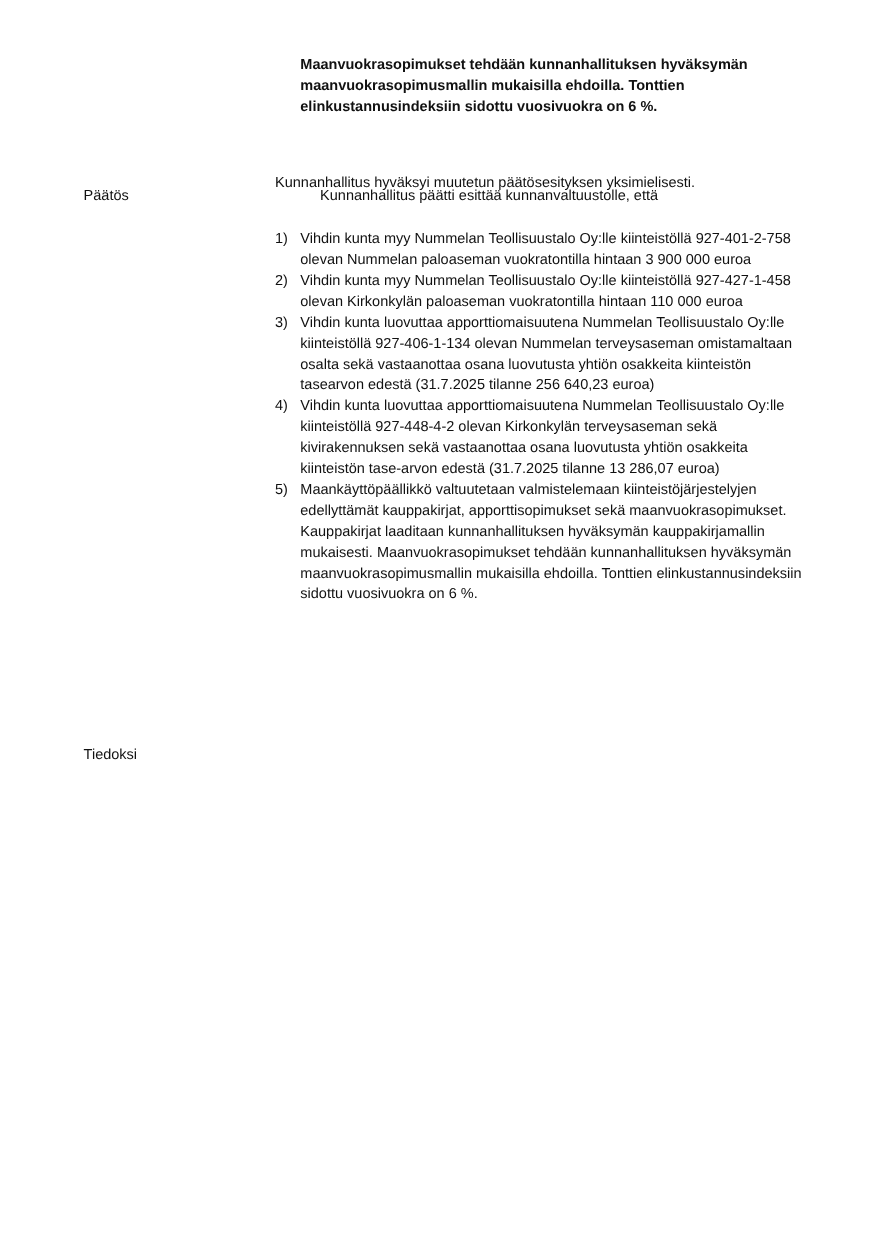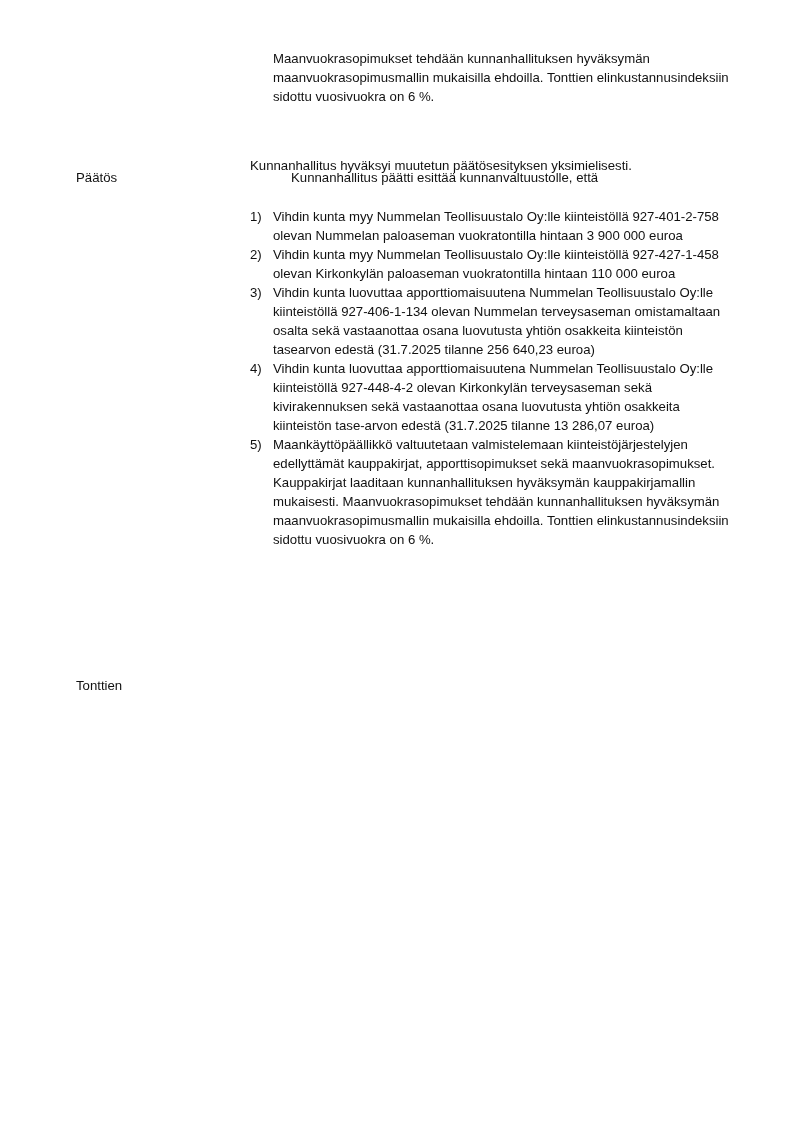--- a/index.html
+++ b/index.html
@@ -9,27 +9,27 @@
     .label { position: absolute; left: 76px; line-height: 19px; text-align: right; }
     .para { left: 250px; width: 500px; }
     .indent { left: 273px; width: 470px; }
     ol.items { position: absolute; left: 250px; top: 207px; width: 490px; margin: 0; padding: 0; list-style: none; }
     ol.items li { position: relative; padding-left: 23px; line-height: 19px; }
     ol.items li .num { position: absolute; left: 0; top: 0; }
   </style>
 </head>
 <body>
 
-<div class="block indent" style="top:49px;">Maanvuokrasopimukset tehdään kunnanhallituksen hyväksymän maanvuokrasopimusmallin mukaisilla ehdoilla. Tonttien elinkustannusindeksiin sidottu vuosivuokra on 6 %.</div>
+<div class="block indent" style="top:49px;font-weight:bold;">Maanvuokrasopimukset tehdään kunnanhallituksen hyväksymän maanvuokrasopimusmallin mukaisilla ehdoilla. Tonttien elinkustannusindeksiin sidottu vuosivuokra on 6 %.</div>
 <div class="block para" style="top:128px;margin-top:28px;">Kunnanhallitus hyväksyi muutetun päätösesityksen yksimielisesti.</div>
 
 <div class="label" style="top:168px;">Päätös</div>
 <div class="block para" style="top:168px;margin-left:41px;">Kunnanhallitus päätti esittää kunnanvaltuustolle, että</div>
 
 <ol class="items">
   <li><span class="num">1)</span><span>Vihdin kunta myy Nummelan Teollisuustalo Oy:lle kiinteistöllä 927-401-2-758 olevan Nummelan paloaseman vuokratontilla hintaan 3 900 000 euroa</span></li>
   <li><span class="num">2)</span><span>Vihdin kunta myy Nummelan Teollisuustalo Oy:lle kiinteistöllä 927-427-1-458 olevan Kirkonkylän paloaseman vuokratontilla hintaan 110 000 euroa</span></li>
   <li><span class="num">3)</span><span>Vihdin kunta luovuttaa apporttiomaisuutena Nummelan Teollisuustalo Oy:lle kiinteistöllä 927-406-1-134 olevan Nummelan terveysaseman omistamaltaan osalta sekä vastaanottaa osana luovutusta yhtiön osakkeita kiinteistön tasearvon edestä (31.7.2025 tilanne 256 640,23 euroa)</span></li>
   <li><span class="num">4)</span><span>Vihdin kunta luovuttaa apporttiomaisuutena Nummelan Teollisuustalo Oy:lle kiinteistöllä 927-448-4-2 olevan Kirkonkylän terveysaseman sekä kivirakennuksen sekä vastaanottaa osana luovutusta yhtiön osakkeita kiinteistön tase-arvon edestä (31.7.2025 tilanne 13 286,07 euroa)</span></li>
   <li><span class="num">5)</span><span>Maankäyttöpäällikkö valtuutetaan valmistelemaan kiinteistöjärjestelyjen edellyttämät kauppakirjat, apporttisopimukset sekä maanvuokrasopimukset. Kauppakirjat laaditaan kunnanhallituksen hyväksymän kauppakirjamallin mukaisesti. Maanvuokrasopimukset tehdään kunnanhallituksen hyväksymän maanvuokrasopimusmallin mukaisilla ehdoilla. Tonttien elinkustannusindeksiin sidottu vuosivuokra on 6 %.</span></li>
 </ol>
 
-<div class="label" style="top:676px;">Tonttien</div>
+<div class="label" style="top:676px;">Tiedoksi</div>
 
 </body></html>

